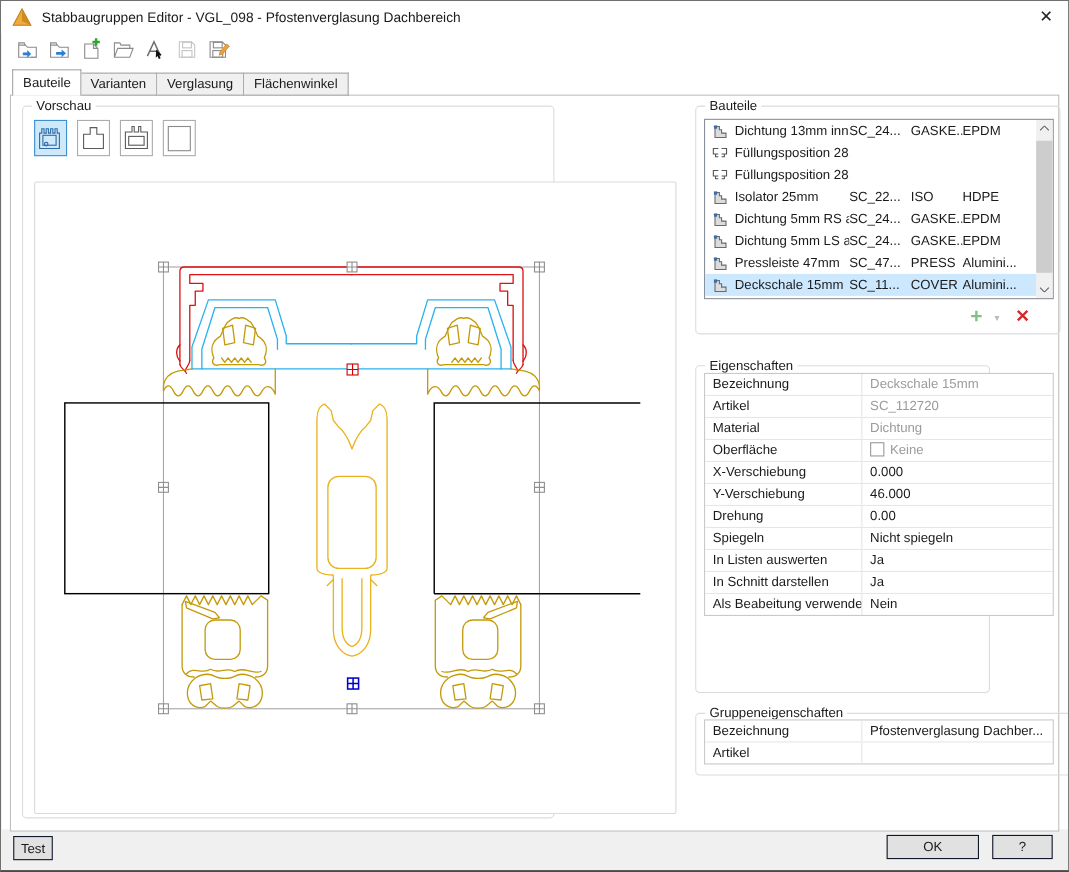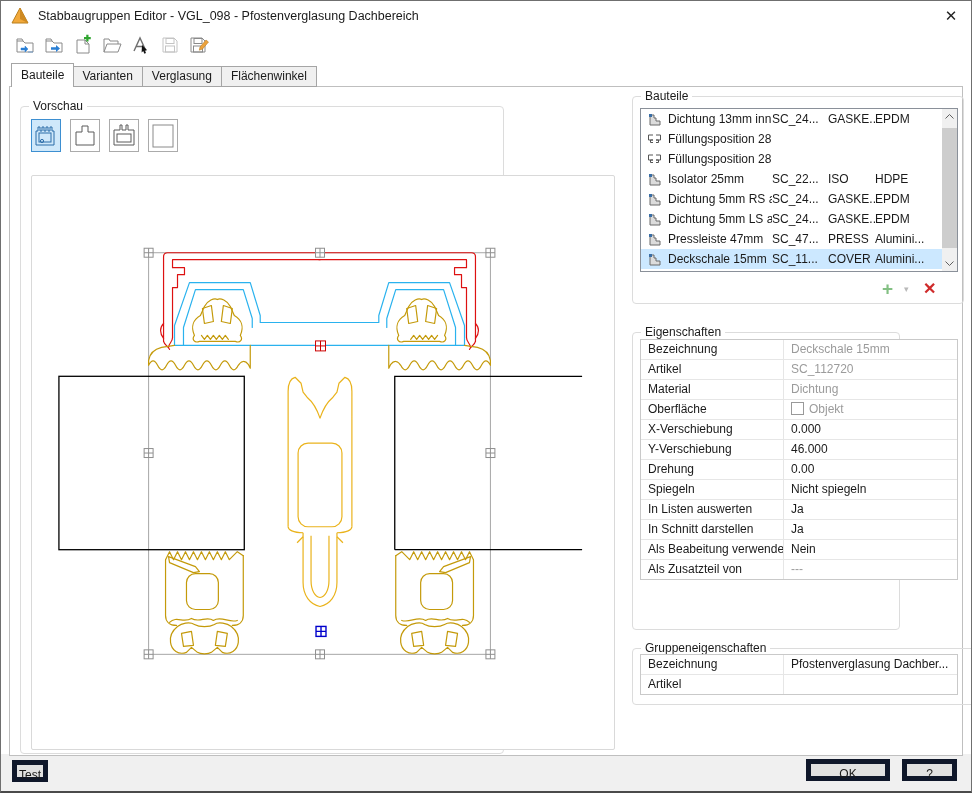--- a/index.html
+++ b/index.html
@@ -17,21 +17,21 @@
   
   .tabs{position:absolute;left:10px;top:62px;height:24px;display:flex;align-items:flex-end;z-index:3;}
   .tab{box-sizing:border-box;height:21px;line-height:19px;padding:0 9px;background:#f0f0f0;border:1px solid #a5a5a5;border-left-width:0;}
   .tab:first-child{border-left-width:1px;}
   .tab.active{height:24px;line-height:22px;background:#fff;border-bottom:none;border-left-width:1px;margin-right:-1px;position:relative;z-index:4;}
   
   .page{position:absolute;left:8px;top:85px;width:954px;height:670px;box-sizing:border-box;background:#fff;border:1px solid #bfbfbf;z-index:1;}
   
   .group{position:absolute;box-sizing:border-box;border:1px solid #dcdcdc;border-radius:4px;}
   .group-label{position:absolute;top:-8px;left:8px;background:#fff;padding:0 4px;white-space:nowrap;}
-  .g-vorschau{left:10px;top:19px;width:484px;height:648px;}
+  .g-vorschau{left:10px;top:9px;width:484px;height:648px;}
   .g-bauteile{left:622px;top:9px;width:332px;height:208px;}
   .g-eigen{left:622px;top:245px;width:268px;height:298px;}
   .g-gruppe{left:622px;top:561px;width:391px;height:57px;}
   
   .thumbs{position:absolute;left:10px;top:12px;display:flex;gap:9px;}
   .thumb{width:30px;height:33px;box-sizing:border-box;background:#fff;border:1px solid #ababab;display:flex;align-items:center;justify-content:center;}
   .thumb.sel{background:#cfe8fa;border-color:#3d8fd1;}
   
   .canvas{position:absolute;left:10px;top:68px;width:584px;height:575px;box-sizing:border-box;border:1px solid #d9d9d9;border-radius:2px;background:#fff;}
   .canvas svg{display:block;}
@@ -58,21 +58,21 @@
   .g-gruppe .ptable{top:5px;}
   .prow{height:19px;display:flex;border-top:1px solid #e6e6e6;}
   .prow:first-child{border-top:none;}
   .plabel{width:135px;flex:0 0 auto;padding-left:7px;line-height:19px;border-right:1px solid #e6e6e6;white-space:nowrap;overflow:hidden;}
   .pvalue{flex:1;padding-left:7px;line-height:19px;white-space:nowrap;overflow:hidden;}
   .gray{color:#9b9b9b;}
   .v1{display:inline-block;min-width:64px;}
   .cbox{display:inline-block;width:11px;height:11px;border:1px solid #999;background:#fff;vertical-align:-2px;margin-right:5px;}
   
   .footer{position:absolute;left:0;right:0;bottom:0;height:37px;background:#f0f0f0;}
-  .btn{position:absolute;box-sizing:border-box;background:#e1e1e1;border:5px solid #0f172a;text-align:center;font-size:12px;}
+  .btn{position:absolute;box-sizing:border-box;background:#e1e1e1;border:1px solid #0f172a;text-align:center;font-size:12px;}
   .btn-test{left:11px;top:6px;width:36px;height:22px;line-height:20px;}
   .btn-ok{right:81px;top:5px;width:84px;height:22px;line-height:20px;}
   .btn-help{right:14px;top:5px;width:55px;height:22px;line-height:20px;}
 </style>
 </head>
 <body>
 
 <div class="dialog">
 
   <div class="titlebar">
@@ -393,21 +393,21 @@
         <div class="prow">
           <span class="plabel">Artikel</span>
           <span class="pvalue gray">SC_112720</span>
         </div>
         <div class="prow">
           <span class="plabel">Material</span>
           <span class="pvalue gray">Dichtung</span>
         </div>
         <div class="prow">
           <span class="plabel">Oberfläche</span>
-          <span class="pvalue gray"><span class="cbox"></span><span>Objekt</span></span>
+          <span class="pvalue gray"><span class="cbox"></span><span>Keine</span></span>
         </div>
         <div class="prow">
           <span class="plabel">X-Verschiebung</span>
           <span class="pvalue">0.000</span>
         </div>
         <div class="prow">
           <span class="plabel">Y-Verschiebung</span>
           <span class="pvalue">46.000</span>
         </div>
         <div class="prow">
@@ -422,24 +422,20 @@
           <span class="plabel">In Listen auswerten</span>
           <span class="pvalue">Ja</span>
         </div>
         <div class="prow">
           <span class="plabel">In Schnitt darstellen</span>
           <span class="pvalue">Ja</span>
         </div>
         <div class="prow">
           <span class="plabel">Als Beabeitung verwenden</span>
           <span class="pvalue">Nein</span>
-        </div>
-        <div class="prow">
-          <span class="plabel">Als Zusatzteil von</span>
-          <span class="pvalue gray">---</span>
         </div>
       </div>
     </div>
 
     <div class="group g-gruppe">
       <span class="group-label">Gruppeneigenschaften</span>
       <div class="ptable">
         <div class="prow">
           <span class="plabel">Bezeichnung</span>
           <span class="pvalue">Pfostenverglasung Dachber...</span>

